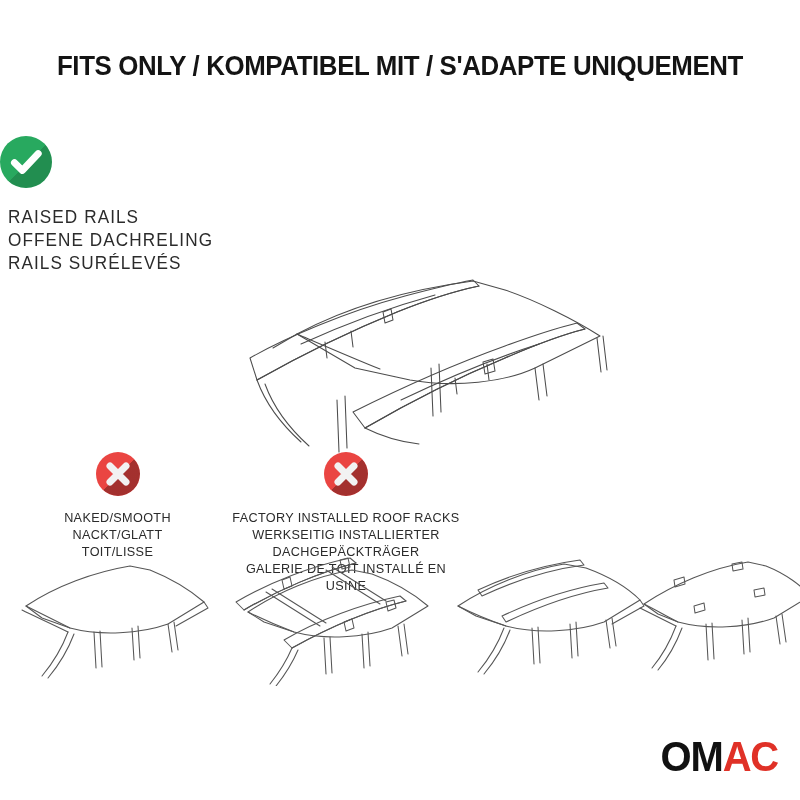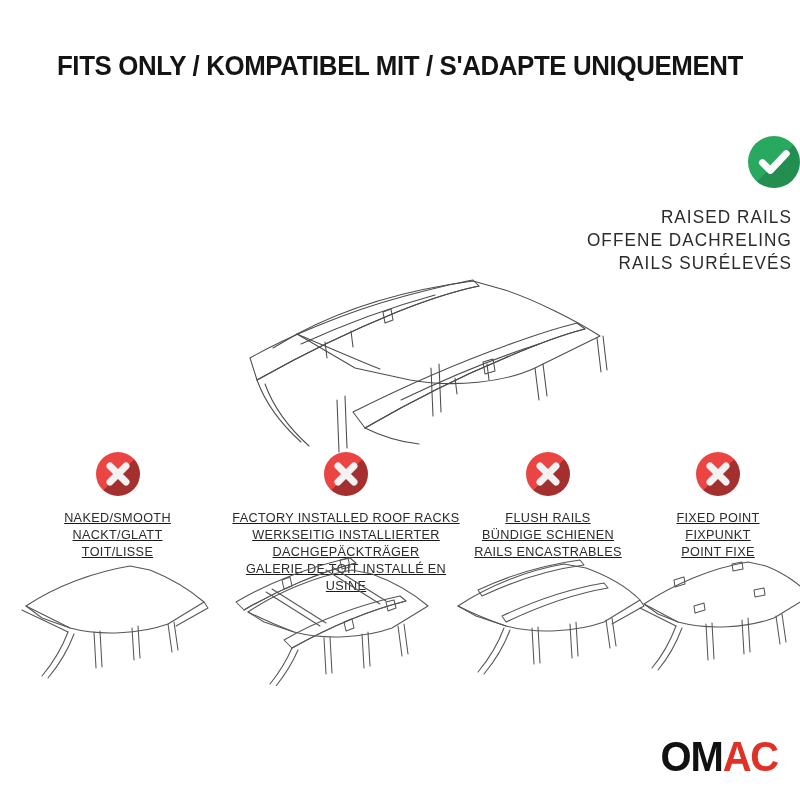--- a/index.html
+++ b/index.html
@@ -31,21 +31,21 @@
     transform: scaleX(0.94);
     white-space: nowrap;
   }
 
   
   .yes-block {
     position: absolute;
     left: 0;
     top: 136px;
     width: 800px;
-    text-align: right;
+    text-align: left;
   }
   .badge {
     display: inline-block;
     position: relative;
     width: 52px;
     height: 52px;
     border-radius: 50%;
     overflow: hidden;
   }
   .badge.green { background: #28a95f; }
@@ -94,21 +94,20 @@
     position: absolute;
     left: 0;
     top: 452px;
     width: 800px;
     height: 110px;
   }
   .no-col {
     position: absolute;
     top: 0;
     text-align: center;
-    text-decoration: underline;
   }
   .no-col .badge { width: 44px; height: 44px; }
   .no-labels {
     margin-top: 10px;
     font-size: 13.2px;
     line-height: 1.28;
     letter-spacing: 0.35px;
     color: #2b2b2b;
     font-weight: 400;
     transform: scaleX(0.96);
@@ -241,47 +240,21 @@
       </svg>
     </span>
     <div class="no-labels">
       <div>FACTORY INSTALLED ROOF RACKS</div>
       <div>WERKSEITIG INSTALLIERTER</div>
       <div>DACHGEPÄCKTRÄGER</div>
       <div>GALERIE DE TOIT INSTALLÉ EN USINE</div>
     </div>
   </div>
 
-  <div class="no-col col-2">
-    <span class="badge red">
-      <span class="shadow"></span>
-      <svg viewBox="0 0 44 44">
-        <path d="M14 14 L30 30 M30 14 L14 30" fill="none" stroke="#f2f2f2" stroke-width="7" stroke-linecap="round"></path>
-      </svg>
-    </span>
-    <div class="no-labels">
-      <div>FLUSH RAILS</div>
-      <div>BÜNDIGE SCHIENEN</div>
-      <div>RAILS ENCASTRABLES</div>
-    </div>
-  </div>
-
-  <div class="no-col col-3">
-    <span class="badge red">
-      <span class="shadow"></span>
-      <svg viewBox="0 0 44 44">
-        <path d="M14 14 L30 30 M30 14 L14 30" fill="none" stroke="#f2f2f2" stroke-width="7" stroke-linecap="round"></path>
-      </svg>
-    </span>
-    <div class="no-labels">
-      <div>FIXED POINT</div>
-      <div>FIXPUNKT</div>
-      <div>POINT FIXE</div>
-    </div>
-  </div>
+
 </div>
 
 <div class="art-row">
 
   <div class="art-cell a0">
     <svg viewBox="0 0 210 130">
       <g fill="none" stroke="#565656" stroke-width="1.05" stroke-linejoin="round" stroke-linecap="round">
         <path d="M18 50 C48 30 86 16 122 10 L142 14 C162 22 182 34 196 46
                  L160 68 C132 78 92 80 62 72 L34 62 Z"></path>
         <path d="M18 50 C30 56 46 64 62 72"></path>

